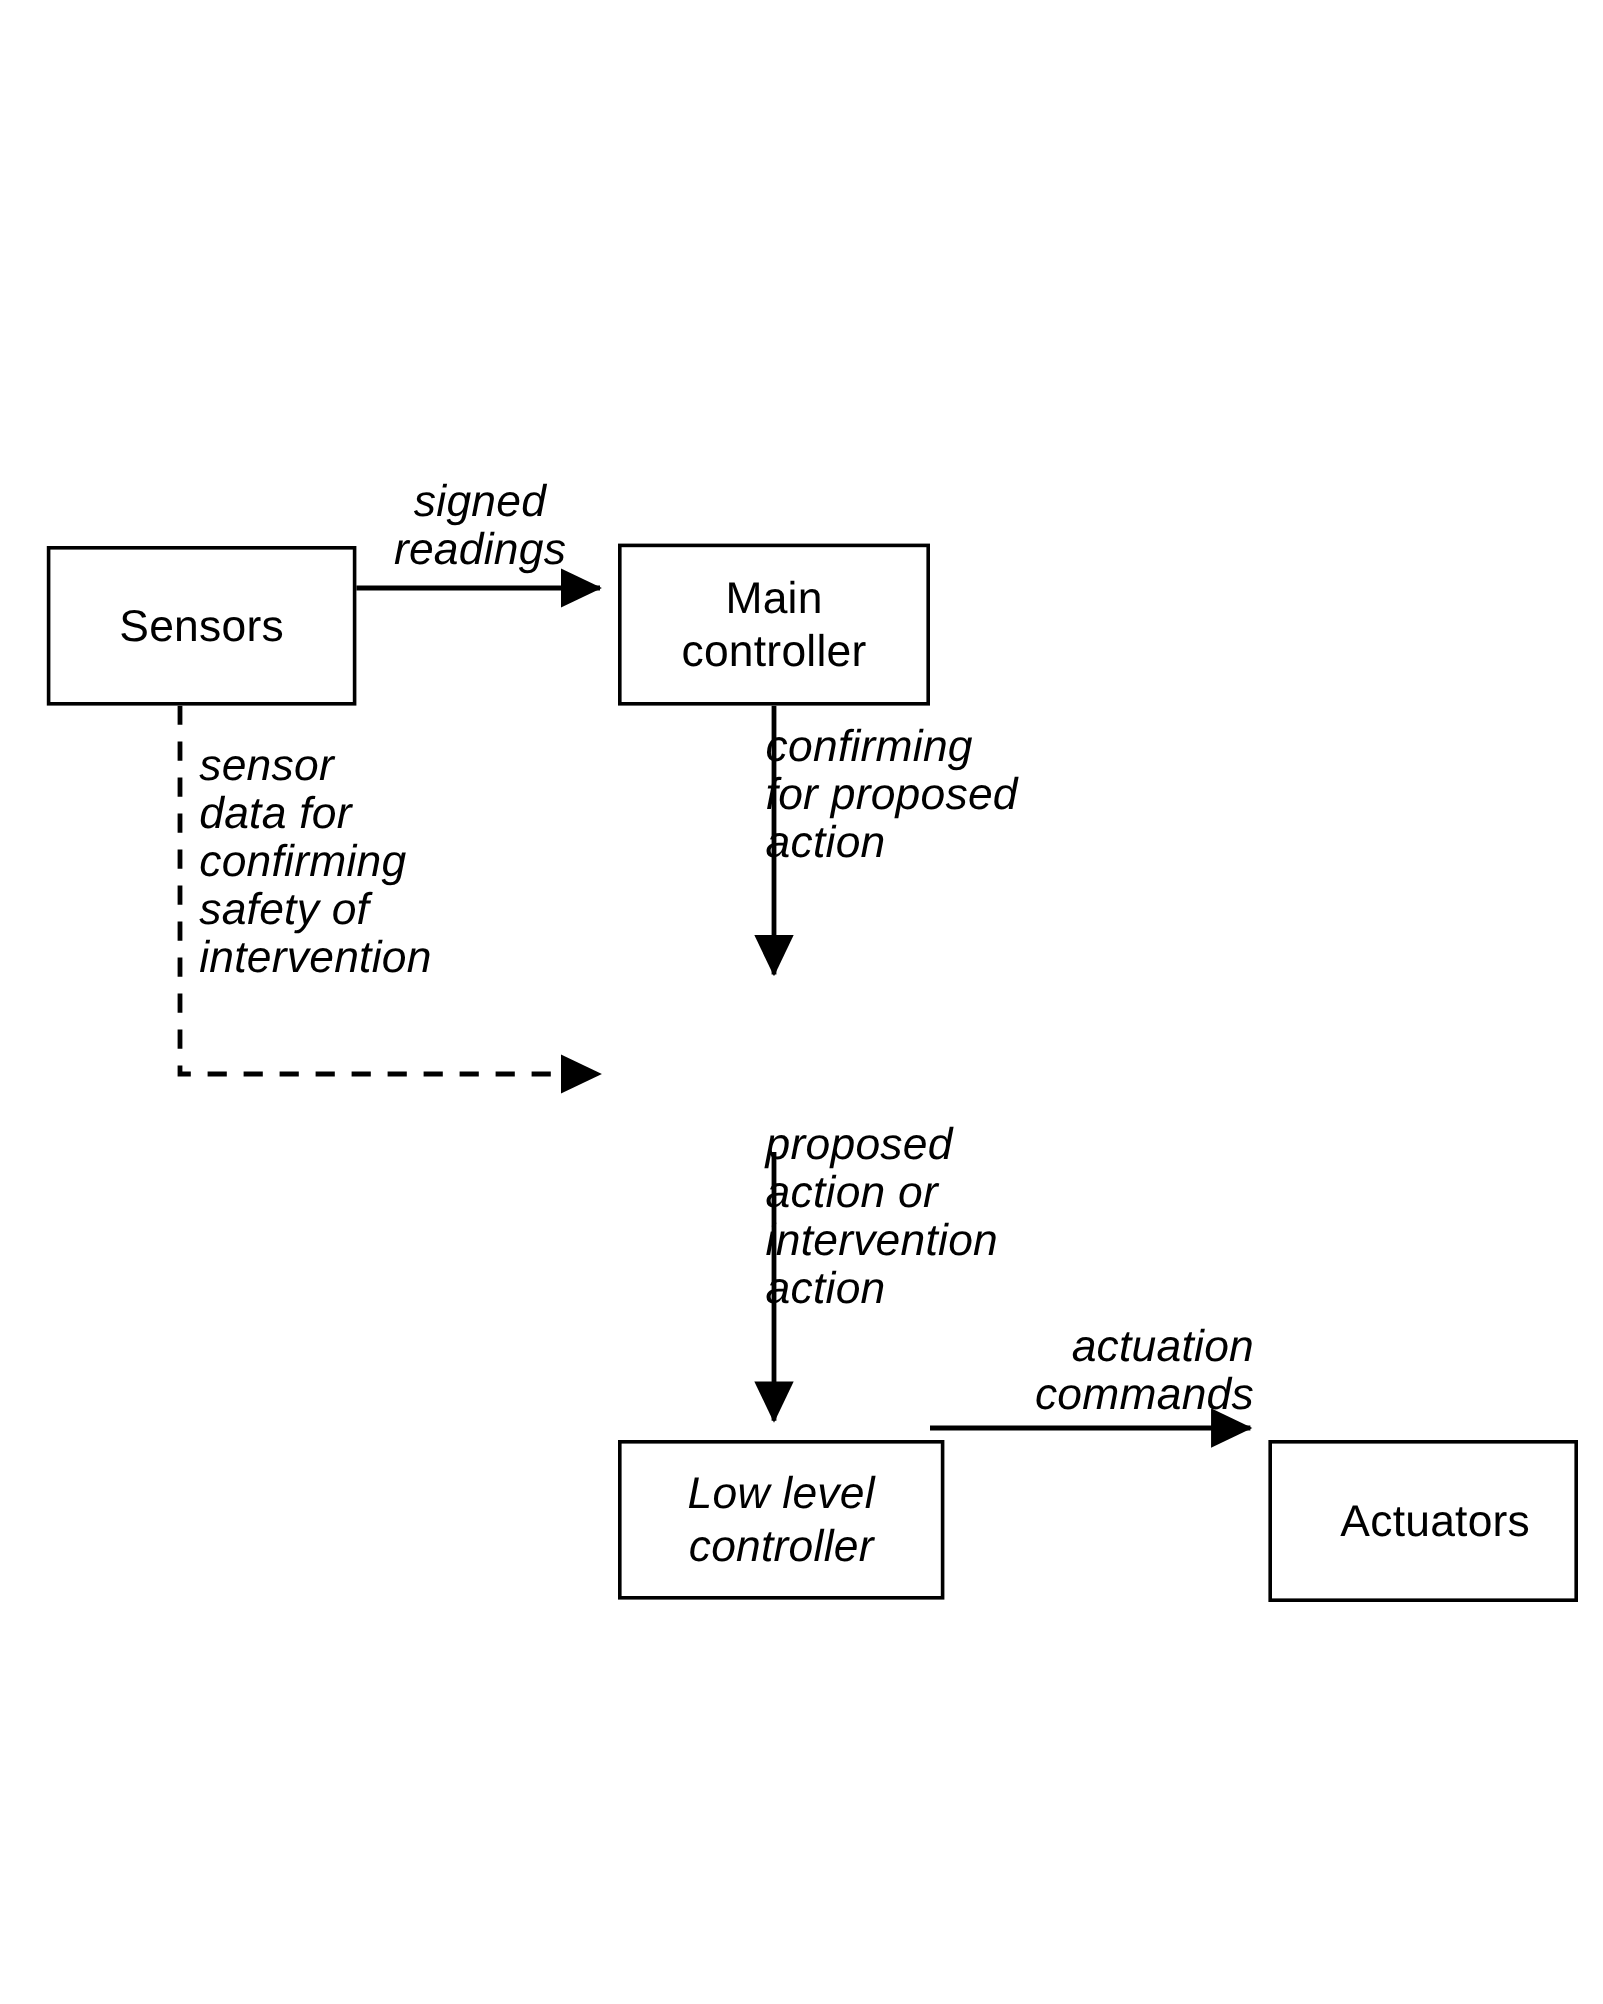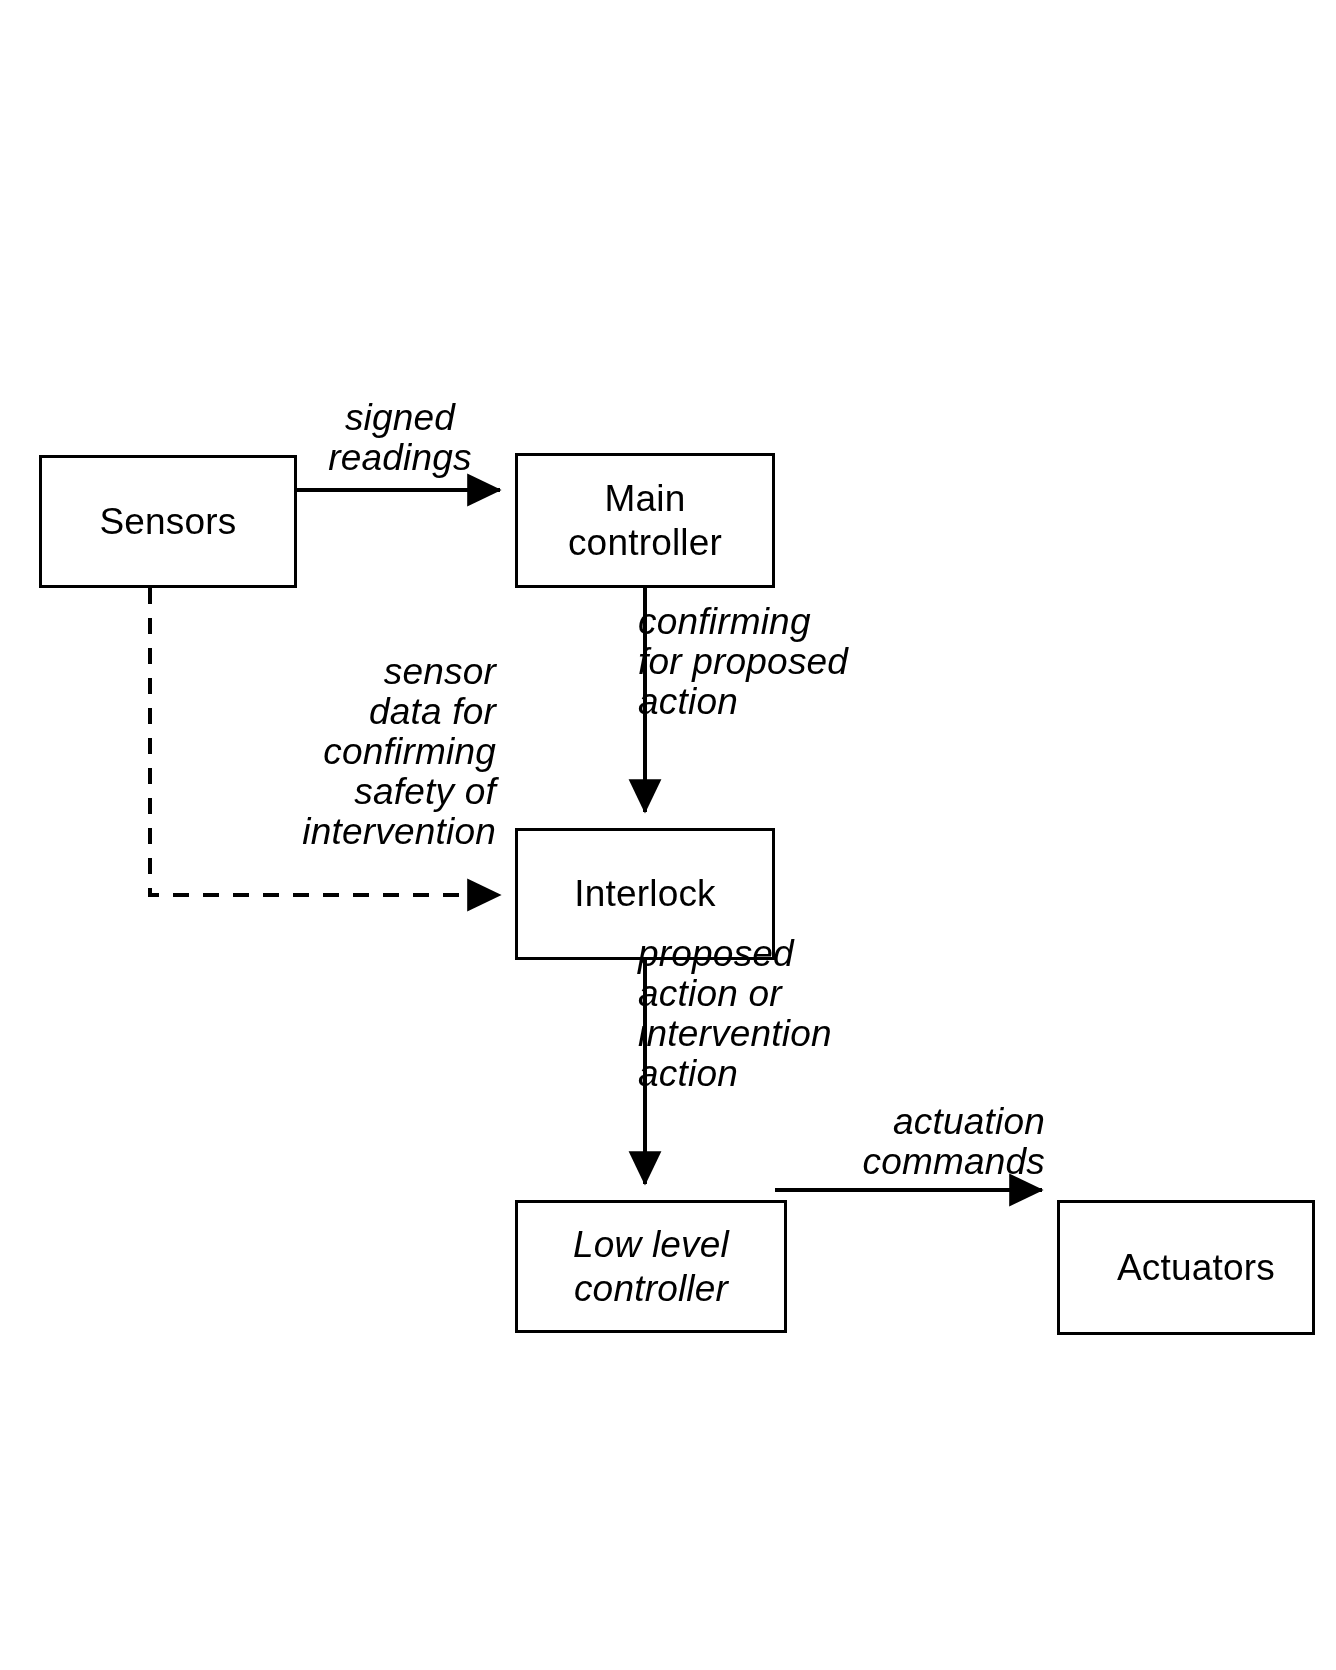--- a/index.html
+++ b/index.html
@@ -61,21 +61,21 @@
 
   
   #node-sensors        { left: 21px;   top: 455px;  width: 258px; height: 133px; margin-left: 18px; }
   #node-main-controller{ left: 515px;  top: 453px;  width: 260px; height: 135px; }
   #node-interlock      { left: 515px;  top: 828px;  width: 260px; height: 132px; }
   #node-low-level      { left: 515px;  top: 1200px; width: 272px; height: 133px; font-style: italic; }
   #node-actuators      { left: 1057px; top: 1200px; width: 258px; height: 135px; padding-left: 20px; }
 
   
   #label-signed-readings    { left: 295px; top: 398px; width: 210px; }
-  #label-sensor-data        { left: 166px; top: 652px; width: 330px; text-align: right; }
+  #label-sensor-data        { left: 166px; top: 618px; width: 330px; }
   #label-certificate        { left: 638px; top: 602px; width: 300px; }
   #label-proposed-action    { left: 638px; top: 934px; width: 320px; }
   #label-actuation-commands { left: 745px; top: 1102px; width: 300px; text-align: right; }
 </style>
 </head>
 <body>
 
 <div id="diagram-root">
 
   <svg class="svg-layer" viewBox="0 0 1336 1670">
@@ -98,23 +98,20 @@
 
   <div class="node-box" id="node-sensors">
     <span class="node-label">Sensors</span>
   </div>
 
   <div class="node-box" id="node-main-controller">
     <span class="node-label">Main
 controller</span>
   </div>
 
-  <div class="node-box" id="node-interlock">
-    <span class="node-label">Interlock</span>
-  </div>
 
   <div class="node-box" id="node-low-level">
     <span class="node-label">Low level
 controller</span>
   </div>
 
   <div class="node-box" id="node-actuators">
     <span class="node-label">Actuators</span>
   </div>
 

